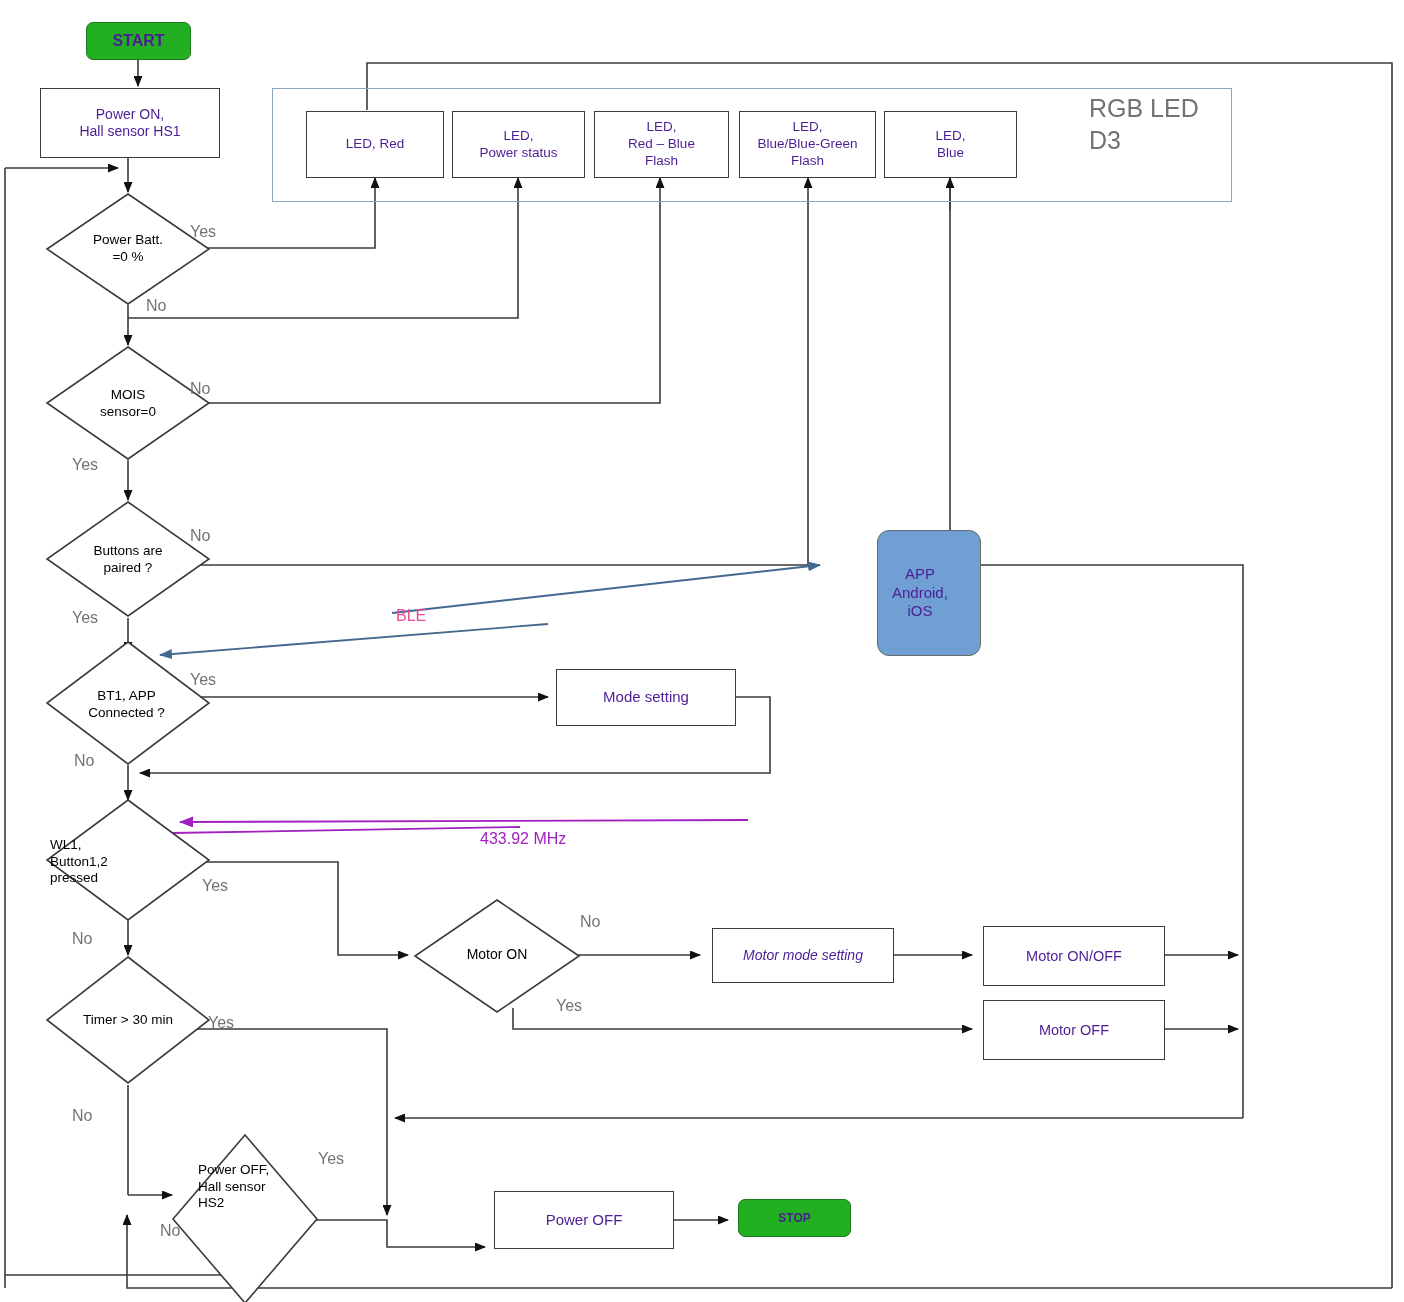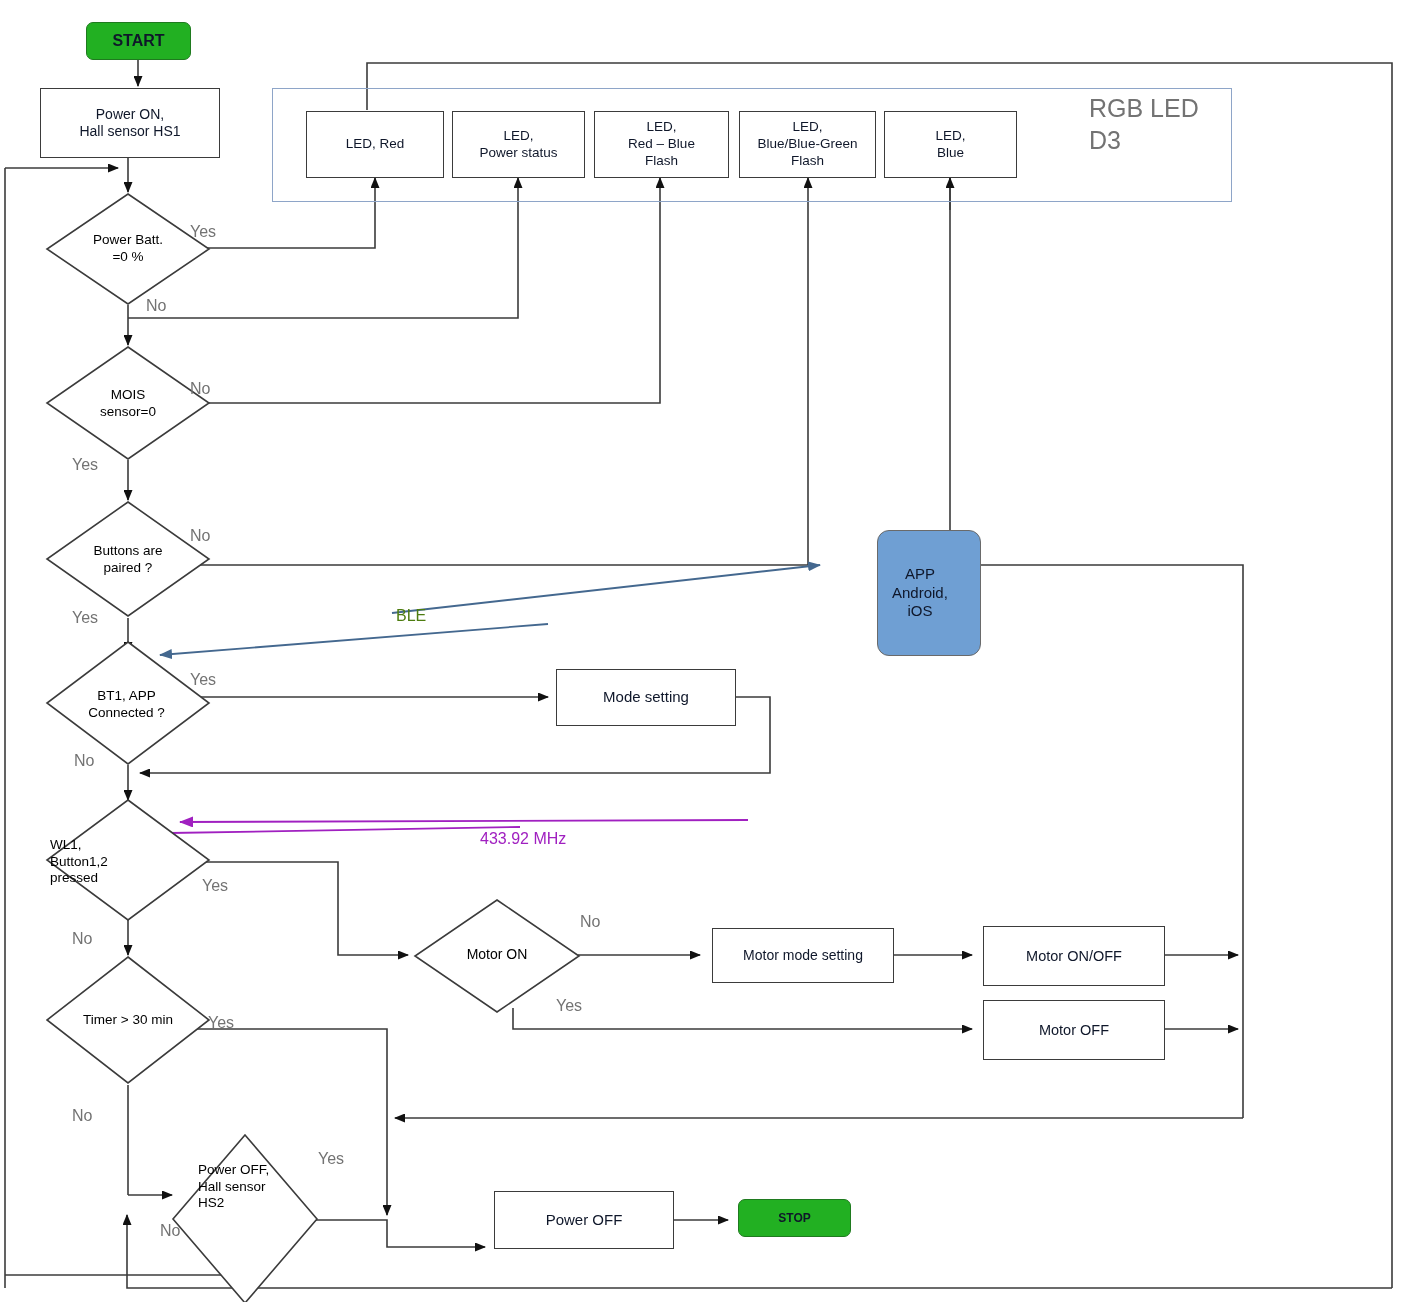--- a/index.html
+++ b/index.html
@@ -1,19 +1,19 @@
 <!DOCTYPE html>
 <html><head>
 <meta charset="utf-8">
 <style>
   html,body{margin:0;padding:0;background:#ffffff;}
   #stage{position:relative;width:1404px;height:1302px;background:#fff;
          font-family:"Liberation Sans",sans-serif;overflow:hidden;}
   .node{position:absolute;box-sizing:border-box;display:flex;align-items:center;
-        justify-content:center;text-align:center;color:#0f172a;line-height:1.25;}
+        justify-content:center;text-align:center;color:#4c1d95;line-height:1.25;}
   .rect{border:1.5px solid #3b3b3b;background:#fff;}
   .term{border:1.5px solid #1f7a1f;border-radius:7px;}
   .round{border:1.5px solid #6a6a6a;border-radius:12px;}
   .grp{border:1px solid #8ea5c8;background:transparent;}
   .lbl{position:absolute;color:#737373;white-space:pre;}
   .dmtext{position:absolute;text-align:center;color:#000;line-height:1.25;
           display:flex;align-items:center;justify-content:center;}
   svg.wires{position:absolute;left:0;top:0;width:1404px;height:1302px;pointer-events:none;}
 </style>
 </head>
@@ -206,21 +206,21 @@
     <polygon points="85,2 167,58 85,114 3,58" fill="#fff" stroke="#3b3b3b" stroke-width="1.6"></polygon>
   </svg>
   <div class="dmtext" style="left:414px;top:943px;width:166px;height:24px;font-size:14px;">Motor ON</div>
   <div class="lbl" style="left:580px;top:913px;font-size:16px;">No</div>
   <div class="lbl" style="left:556px;top:997px;font-size:16px;">Yes</div>
 
   <div class="node rect" style="left:556px;top:669px;width:180px;height:57px;font-size:15px;">
     <span>Mode setting</span>
   </div>
 
-  <div class="node rect" style="left:712px;top:928px;width:182px;height:55px;font-size:14px;">
+  <div class="node rect" style="left:712px;top:928px;width:182px;height:55px;font-size:14px;font-style:italic;">
     <span>Motor mode setting</span>
   </div>
 
   <div class="node rect" style="left:983px;top:926px;width:182px;height:60px;font-size:14.5px;">
     <span>Motor ON/OFF</span>
   </div>
 
   <div class="node rect" style="left:494px;top:1191px;width:180px;height:58px;font-size:15px;">
     <span>Power OFF</span>
   </div>
@@ -234,16 +234,16 @@
   </div>
 
   <div class="node round" style="left:831px;top:530px;width:104px;height:126px;background:#6F9FD3;font-size:15px;
               white-space:pre-line;justify-content:flex-start;padding-left:14px;margin-left:46px;">
     <span>APP
 Android,
 iOS</span>
   </div>
 
 
-  <div class="lbl" style="left:396px;top:607px;font-size:16px;color:#4d7c0f;">BLE</div>
+  <div class="lbl" style="left:396px;top:607px;font-size:16px;color:#ec4899;">BLE</div>
   <div class="lbl" style="left:480px;top:830px;font-size:16px;color:#A020C0;">433.92 MHz</div>
 
 </div>
 
 </body></html>

